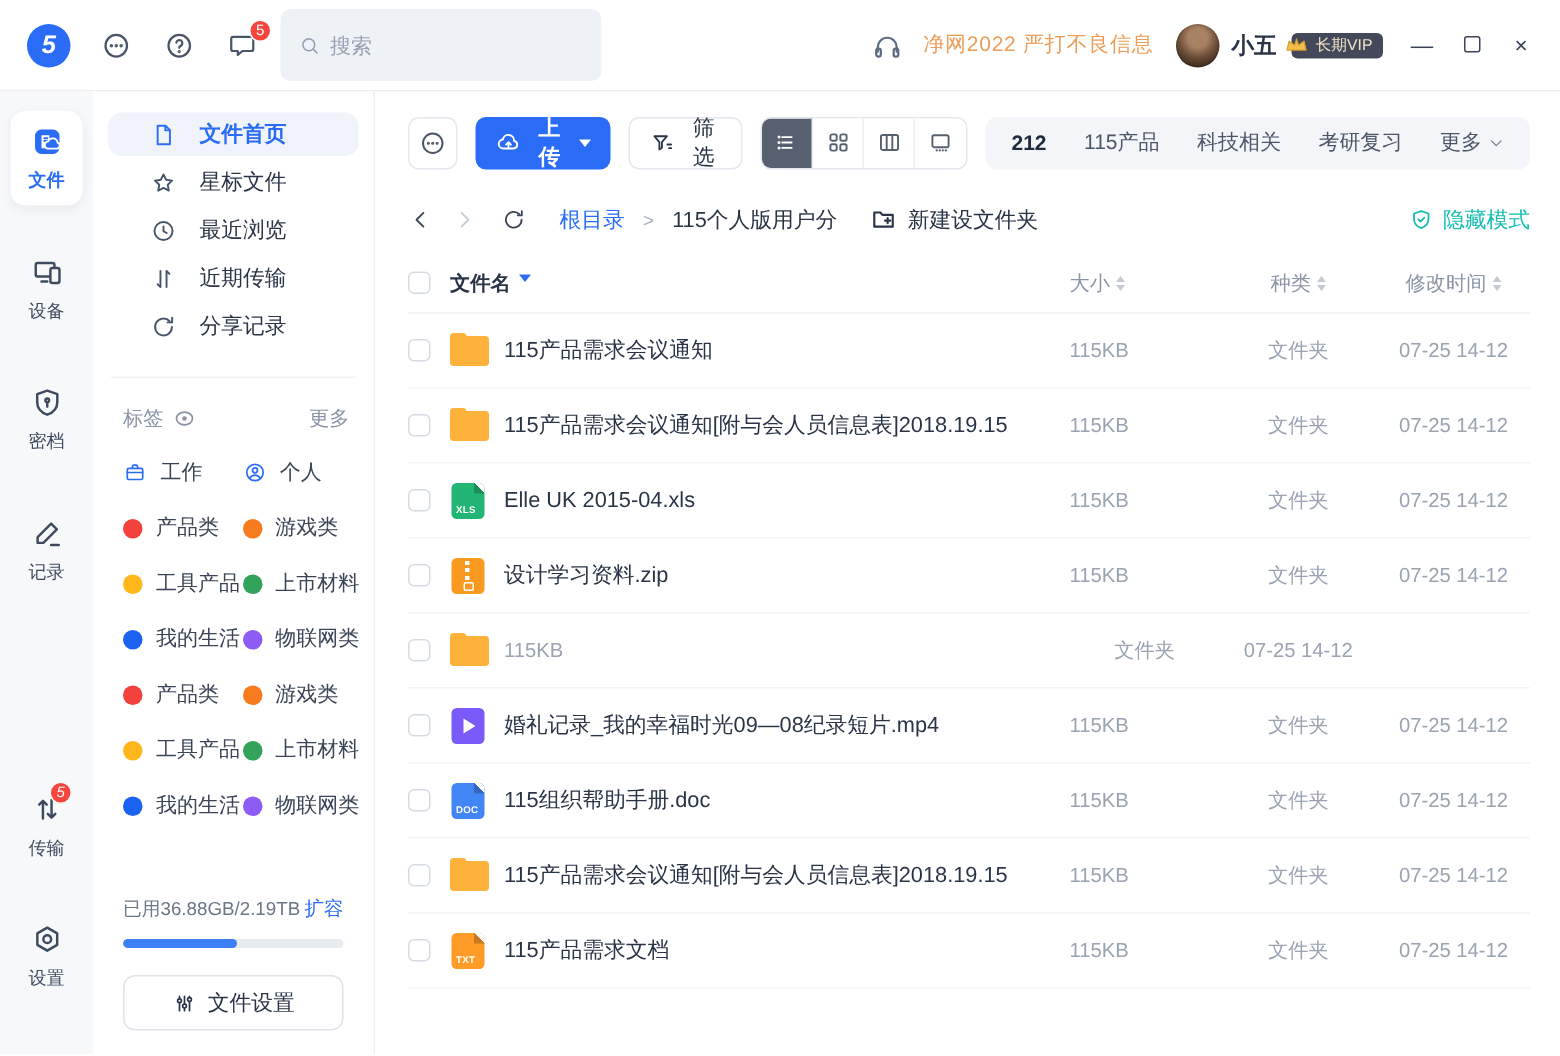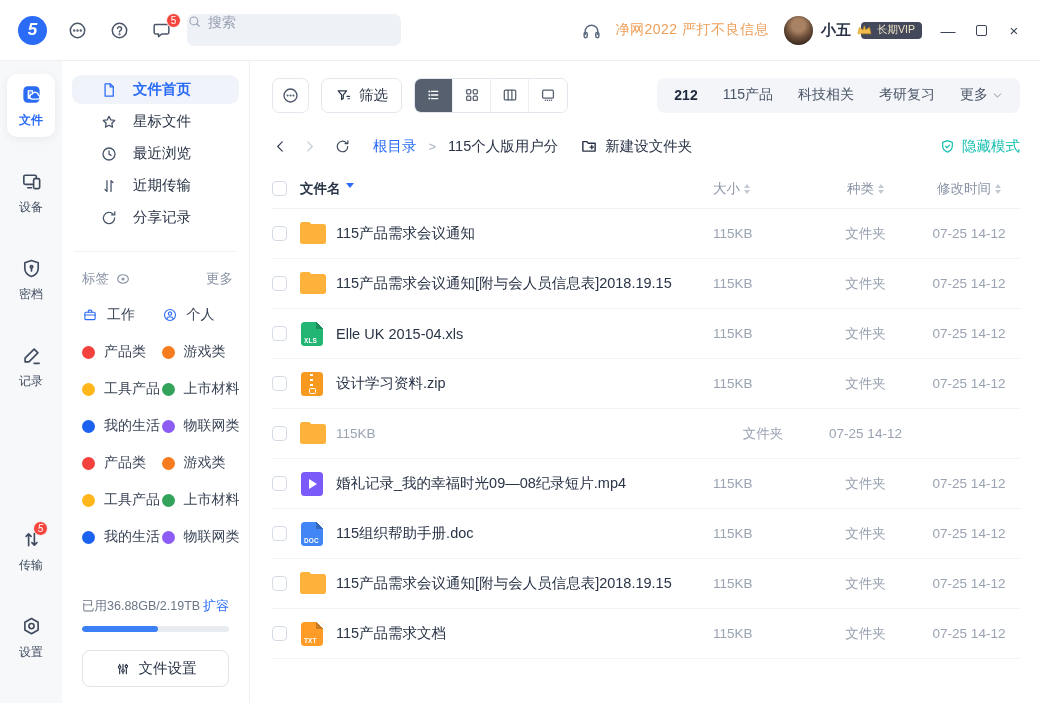--- a/index.html
+++ b/index.html
@@ -12,21 +12,21 @@
   .logo { width:29px; height:29px; border-radius:50%; background:#2B6CF6; color:#fff; font-weight:bold; font-style:italic; font-size:17px; display:flex; align-items:center; justify-content:center; flex:none; }
   .topnav { display:flex; align-items:center; gap:34px; margin-left:28px; }
   .topnav-item { display:flex; align-items:center; gap:7px; font-size:15.5px; color:#3A4456; cursor:default; }
   .topnav-item .ic { width:21px; height:21px; color:#4A5668; }
   .topnav-item.active { color:#2B6CF6; font-weight:bold; }
   .topnav-item.active .ic { color:#2B6CF6; }
   .top-icons { display:flex; align-items:center; gap:21px; margin-left:20px; }
   .icbtn { position:relative; display:flex; color:#4A5668; }
   .icbtn .ic { width:21px; height:21px; }
   .badge { position:absolute; top:-7px; right:-9px; min-width:15px; height:15px; border-radius:8px; background:#F5453D; color:#fff; font-size:10px; font-style:normal; display:flex; align-items:center; justify-content:center; padding:0 3px; border:1.5px solid #fff; }
-  .search { margin-left:15px; width:214px; height:32px; background:#EEF1F5; border-radius:7px; display:flex; align-items:flex-start; padding:0 0; gap:6px; color:#98A1B3; }
+  .search { margin-left:15px; width:214px; height:48px; background:#EEF1F5; border-radius:7px; display:flex; align-items:center; padding:0 12px; gap:6px; color:#98A1B3; }
   .search .ic { width:15px; height:15px; }
   .search input { border:none; outline:none; background:transparent; font-size:14px; color:#3A4456; width:160px; font-family:inherit; }
   .search input::placeholder { color:#98A1B3; }
   .right-cluster { margin-left:auto; display:flex; align-items:center; }
   .hp { color:#5B6B80; display:flex; }
   .hp .ic { width:21px; height:21px; }
   .notice { margin-left:14px; font-size:14px; color:#EC9E58; letter-spacing:.5px; }
   .avatar { margin-left:15px; width:29px; height:29px; border-radius:50%; flex:none;
     background:radial-gradient(circle at 50% 32%, #a98163 0 26%, #6d4f3a 52%, #3f2d20 78%, #2c2018); box-shadow:inset 0 0 0 1px rgba(0,0,0,.08); }
   .uname { margin-left:8px; font-size:15px; color:#2A3447; font-weight:bold; }
@@ -392,20 +392,30 @@
   <main class="main">
     <div class="toolbar">
       <button class="sqbtn">
           <svg class="ic" viewBox="0 0 24 24">
             <circle cx="12" cy="12" r="8.2"></circle>
             <circle cx="8.3" cy="12" r=".5" fill="currentColor"></circle>
             <circle cx="12" cy="12" r=".5" fill="currentColor"></circle>
             <circle cx="15.7" cy="12" r=".5" fill="currentColor"></circle>
           </svg>
         </button>
+      <button class="upload">
+        <span style="display:flex">
+            <svg class="ic" viewBox="0 0 24 24">
+              <path d="M7.6 17.3h8.8a3.4 3.4 0 0 0 .5-6.75A5 5 0 0 0 7 9.3a4 4 0 0 0 .6 8z"></path>
+              <path d="M12 16.6v-4.8m0 0-2.1 2.1m2.1-2.1 2.1 2.1"></path>
+            </svg>
+          </span>
+        <span>上传</span>
+          <i class="caret"></i>
+      </button>
       <button class="filter">
         <span style="display:flex">
             <svg class="ic" viewBox="0 0 24 24">
               <path d="M4.6 5.4h11.8L11.7 11v5.2l-2.4 1.6V11z"></path>
               <path d="M16.8 13.2h3.6M18.4 16.6h2"></path>
             </svg>
           </span>
         <span>筛选</span>
       </button>
       <div class="views" id="views">

